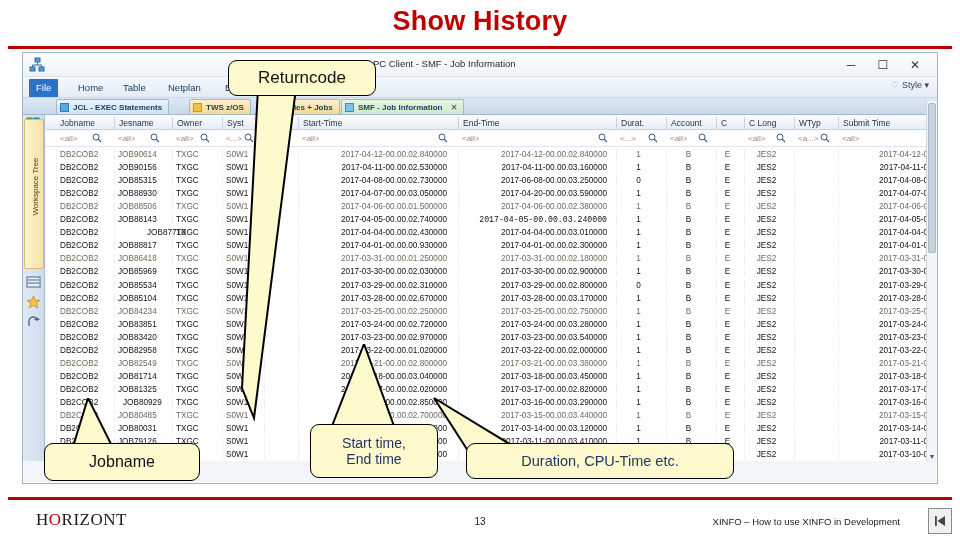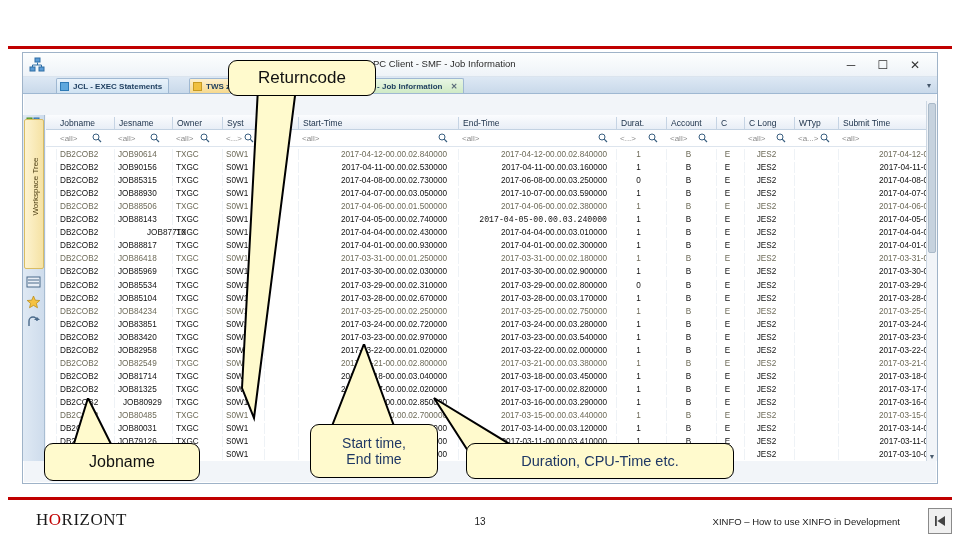--- a/index.html
+++ b/index.html
@@ -214,39 +214,51 @@
     position: absolute; right: 8px; bottom: 6px; width: 24px; height: 26px;
     border: 1px solid #8a8a8a; background: #f0f0f0;
     display:flex; align-items:center; justify-content:center;
   }
 </style>
 </head>
 <body>
 
 <div id="slide">
 
+  <div class="slide-title">Show History</div>
   <div class="title-rule"></div>
 
   <div class="app-window">
 
     <div class="titlebar">
       <span class="app-logo">
         <svg width="16" height="16" viewBox="0 0 16 16">
           <rect x="6" y="1" width="5" height="4" fill="#5b9bd5" stroke="#2f6ea5"></rect>
           <rect x="1" y="10" width="5" height="4" fill="#5b9bd5" stroke="#2f6ea5"></rect>
           <rect x="10" y="10" width="5" height="4" fill="#5b9bd5" stroke="#2f6ea5"></rect>
           <path d="M8.5 5.5 V8 H3.5 V10 M8.5 8 H12.5 V10" stroke="#2f6ea5" fill="none"></path>
         </svg>
       </span>
       <span class="title-text">O PC Client - SMF - Job Information</span>
       <span class="wc wc-min">─</span>
       <span class="wc wc-max">☐</span>
       <span class="wc wc-close">✕</span>
     </div>
 
+    <div class="ribbon">
+      <span class="rtab active" style="left:6px;">File</span>
+      <span class="rtab" style="left:48px;">Home</span>
+      <span class="rtab" style="left:93px;">Table</span>
+      <span class="rtab" style="left:138px;">Netplan</span>
+      <span class="rtab" style="left:195px;">B</span>
+      <span class="style-btn">
+        <span class="hicon">♡</span><span>Style</span>
+        <span>▾</span>
+      </span>
+    </div>
 
     <div class="tabstrip">
       <span class="dtab blue" style="left:33px;">
         <i class="tico"></i>
         <span>JCL - EXEC Statements</span>
       </span>
       <span class="dtab amber" style="left:166px;">
         <i class="tico"></i>
         <span>TWS z/OS</span>
       </span>
@@ -408,21 +420,21 @@
             <span class="cell c" style="left: 748px; width: 38px;"></span>
             <span class="cell r" style="left: 792px; width: 150px;">2017-04-08-00.00.01.280000</span>
           </div>
           <div class="row" style="top: 39.15px;">
             <span class="cell" style="left: 10px; width: 48px;">DB2COB2</span>
             <span class="cell" style="left: 68px; width: 48px;">JOB88930</span>
             <span class="cell" style="left: 126px; width: 40px;">TXGC</span>
             <span class="cell" style="left: 176px; width: 34px;">S0W1</span>
             <span class="cell" style="left: 218px; width: 28px;"></span>
             <span class="cell r" style="left: 252px; width: 152px;">2017-04-07-00.00.03.050000</span>
-            <span class="cell r" style="left: 412px; width: 152px;">2017-10-07-00.00.03.590000</span>
+            <span class="cell r" style="left: 412px; width: 152px;">2017-04-20-00.00.03.590000</span>
             <span class="cell c" style="left: 570px; width: 44px;">1</span>
             <span class="cell c" style="left: 620px; width: 44px;">B</span>
             <span class="cell c" style="left: 670px; width: 22px;">E</span>
             <span class="cell c" style="left: 698px; width: 44px;">JES2</span>
             <span class="cell c" style="left: 748px; width: 38px;"></span>
             <span class="cell r" style="left: 792px; width: 150px;">2017-04-07-00.00.01.790000</span>
           </div>
           <div class="row alt" style="top: 52.2px;">
             <span class="cell" style="left: 10px; width: 48px;">DB2COB2</span>
             <span class="cell" style="left: 68px; width: 48px;">JOB88506</span>

